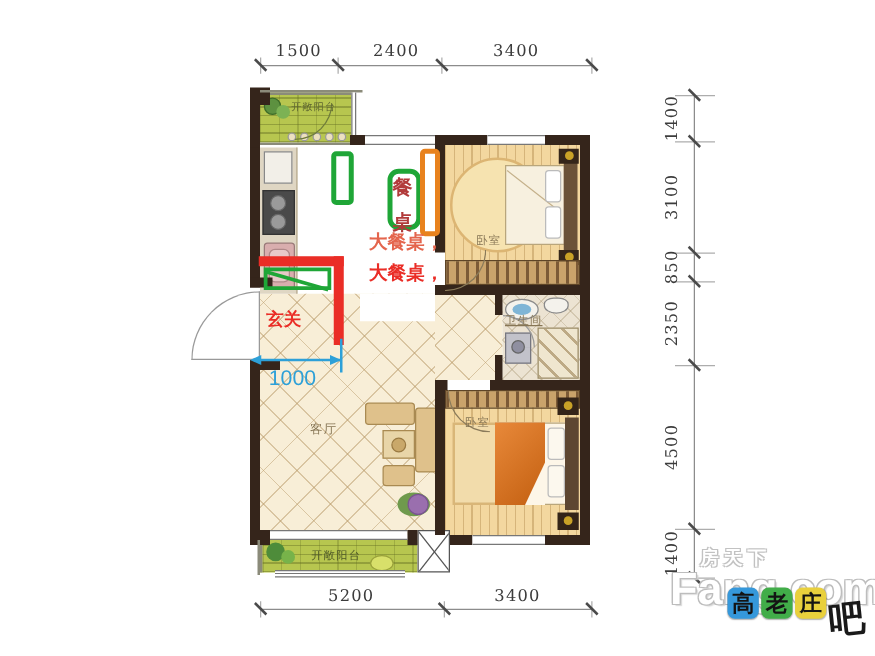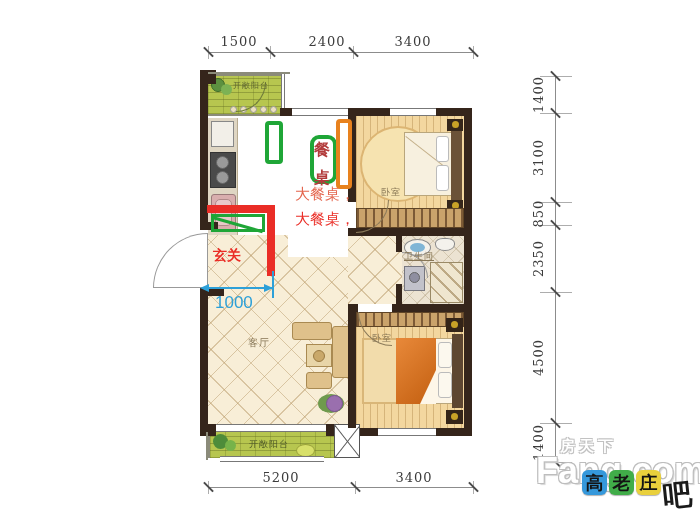--- a/index.html
+++ b/index.html
@@ -34,21 +34,21 @@
   .tick{width:13px;height:2px;background:#4a4a4a;transform:rotate(45deg);}
   .ext{background:#adadad;}
   .dimnum{font-family:"DejaVu Serif",serif;font-size:13px;color:#3c3c3c;text-align:center;letter-spacing:1px;}
   .dimnum.rot{transform:rotate(-90deg);}
   
   .rlabel{font-size:9px;color:#877655;letter-spacing:1px;font-family:sans-serif;white-space:nowrap;}
   
   .door{background:transparent;}
   
   .annbox{border-style:solid;background:transparent;}
-  .note{font-weight:normal;font-size:15px;line-height:25px;color:var(--ann-red,#ea2d26);
+  .note{font-weight:bold;font-size:15px;line-height:25px;color:var(--ann-red,#ea2d26);
         font-family:sans-serif;white-space:nowrap;}
   .note.light{color:var(--ann-red-light,#e4654d);}
   .cjk-red{font-family:sans-serif;font-weight:bold;}
   
   .fang-en{font-size:36px;font-weight:bold;color:#fff;line-height:1;white-space:nowrap;
     text-shadow:-1px -1px 0 #bdbdbd,1px -1px 0 #bdbdbd,-1px 1px 0 #bdbdbd,1px 1px 0 #bdbdbd,2px 2px 1px #d6d6d6;}
   .fang-cn{font-size:15px;font-weight:bold;color:#fff;letter-spacing:4px;white-space:nowrap;
     text-shadow:-1px -1px 0 #c2c2c2,1px -1px 0 #c2c2c2,-1px 1px 0 #c2c2c2,1px 1px 0 #c2c2c2;}
   .gtile{width:25px;height:25px;border-radius:6px;color:#141414;font-size:18px;font-weight:bold;
     display:flex;align-items:center;justify-content:center;box-shadow:0 1px 1px rgba(0,0,0,.3);
@@ -186,21 +186,21 @@
   <div class="abs dimline" style="left:208px;top:52px;width:265px;height:1px;"></div>
   <div class="abs ext" style="left:208px;top:46px;width:1px;height:13px;"></div>
   <div class="abs ext" style="left:270px;top:46px;width:1px;height:13px;"></div>
   <div class="abs ext" style="left:353px;top:46px;width:1px;height:13px;"></div>
   <div class="abs ext" style="left:473px;top:46px;width:1px;height:13px;"></div>
   <div class="abs tick" style="left:202px;top:51px;"></div>
   <div class="abs tick" style="left:264px;top:51px;"></div>
   <div class="abs tick" style="left:347px;top:51px;"></div>
   <div class="abs tick" style="left:467px;top:51px;"></div>
   <div class="abs dimnum" style="left:204px;top:34px;width:70px;">1500</div>
-  <div class="abs dimnum" style="left:292px;top:34px;width:70px;">2400</div>
+  <div class="abs dimnum" style="left:282px;top:34px;width:70px;">2400</div>
   <div class="abs dimnum" style="left:378px;top:34px;width:70px;">3400</div>
 
   <div class="abs dimline" style="left:208px;top:487px;width:265px;height:1px;"></div>
   <div class="abs ext" style="left:208px;top:481px;width:1px;height:13px;"></div>
   <div class="abs ext" style="left:355px;top:481px;width:1px;height:13px;"></div>
   <div class="abs ext" style="left:473px;top:481px;width:1px;height:13px;"></div>
   <div class="abs tick" style="left:202px;top:486px;"></div>
   <div class="abs tick" style="left:349px;top:486px;"></div>
   <div class="abs tick" style="left:467px;top:486px;"></div>
   <div class="abs dimnum" style="left:246px;top:470px;width:70px;">5200</div>

